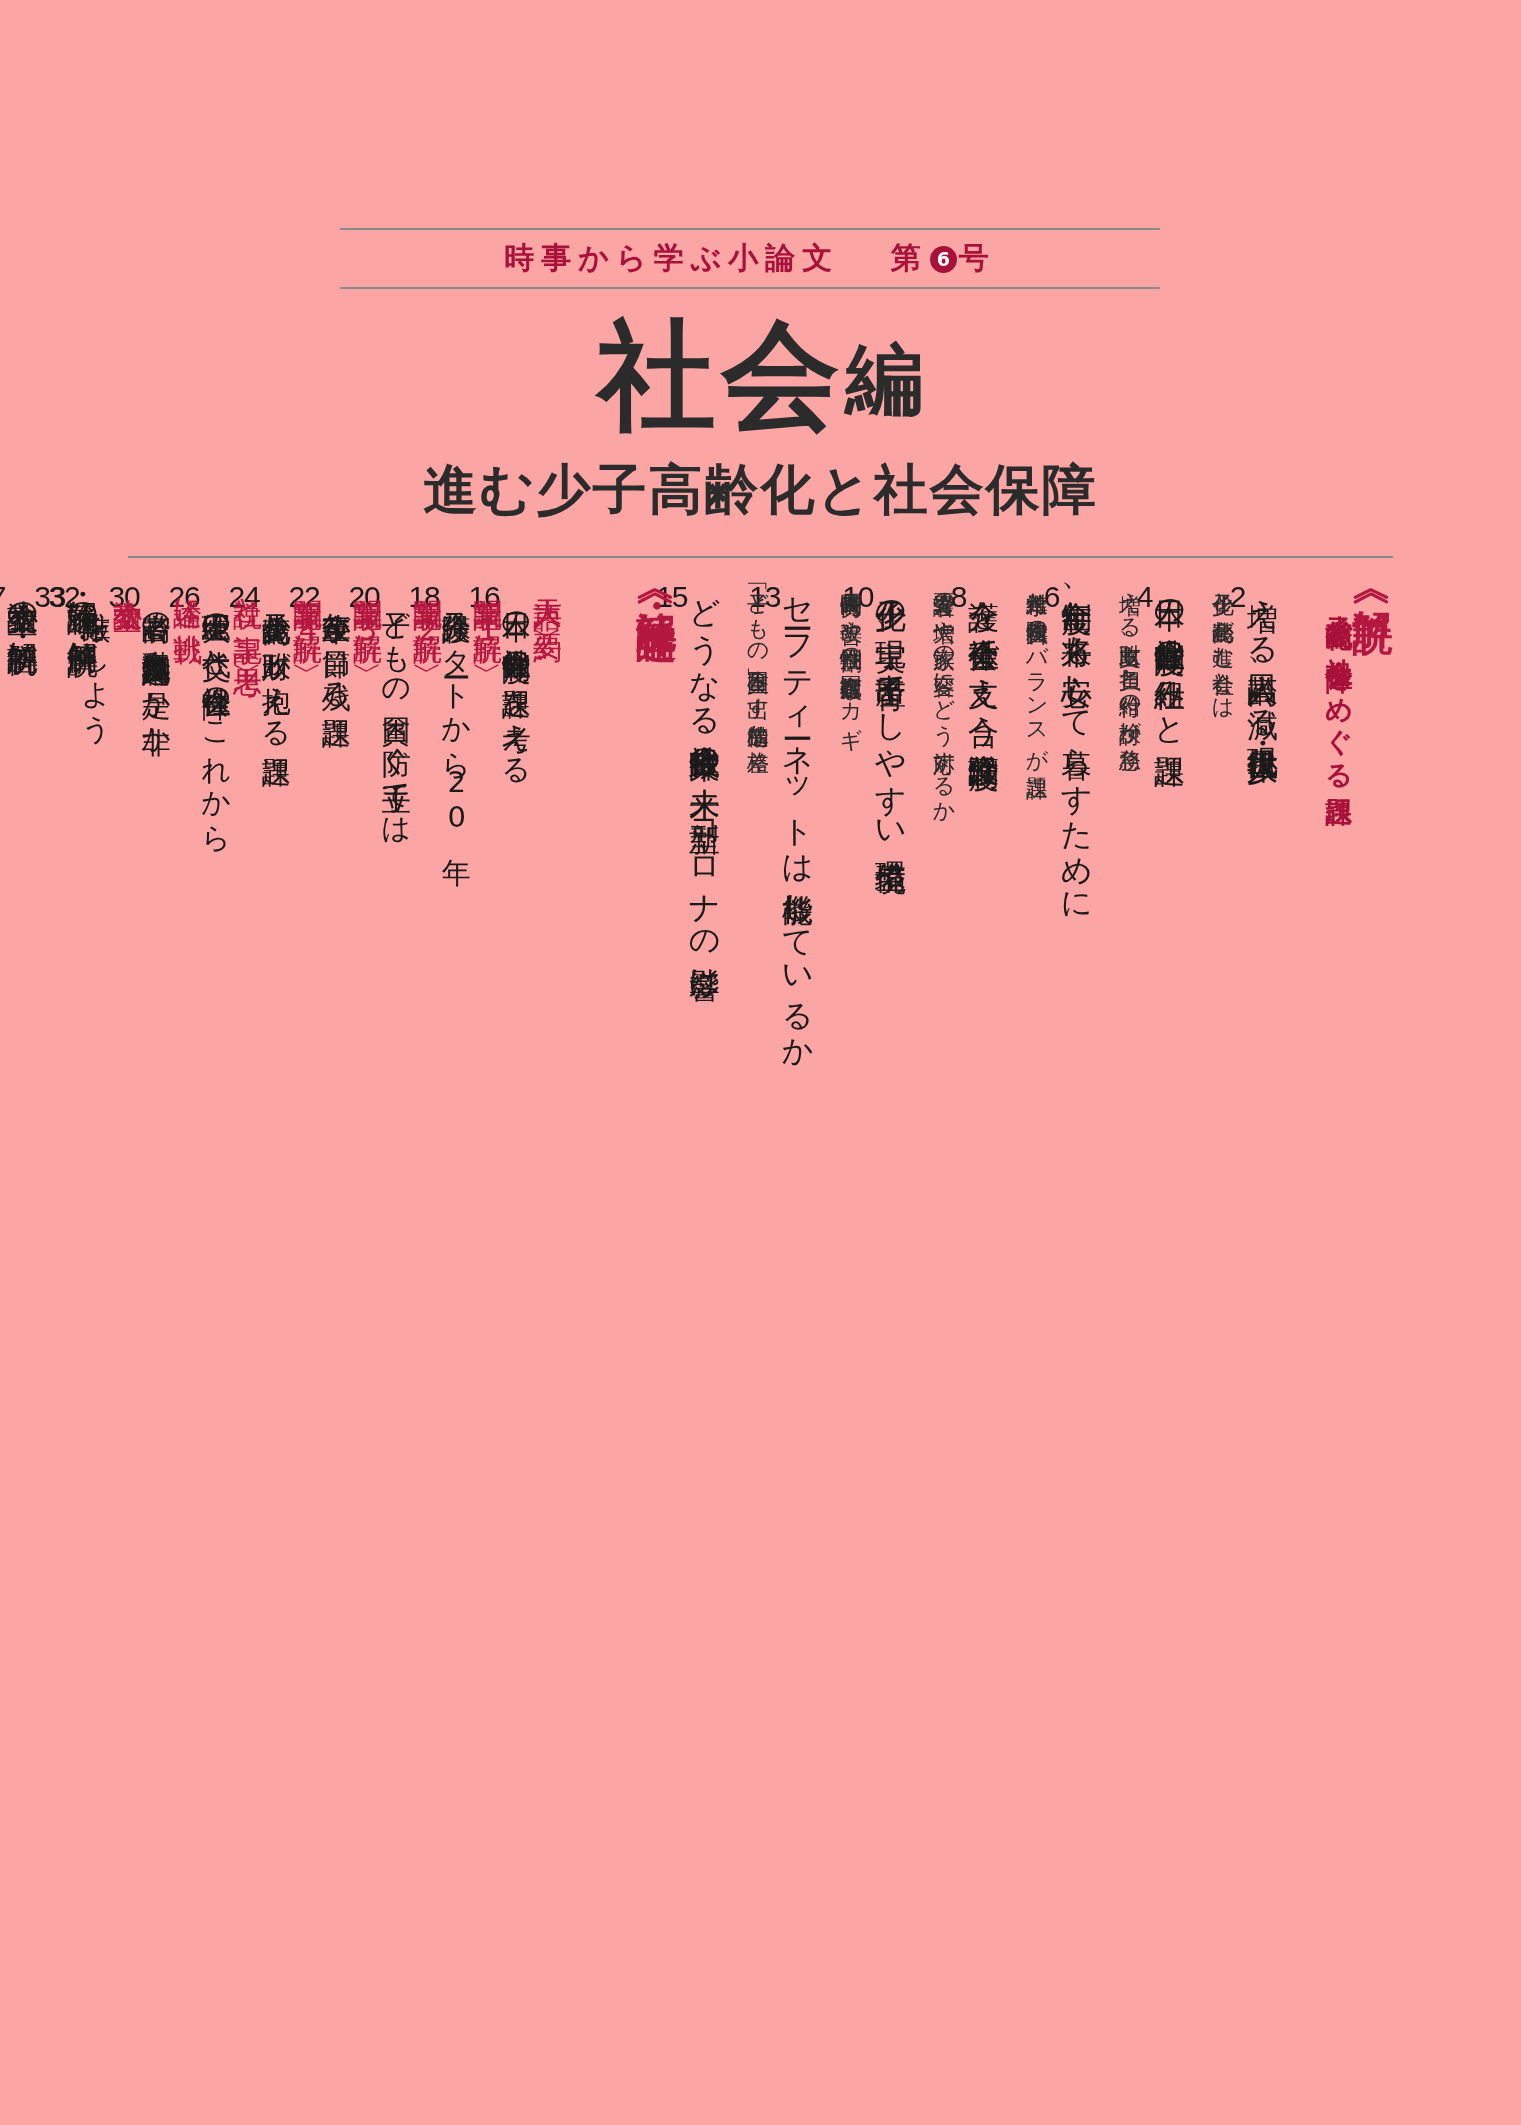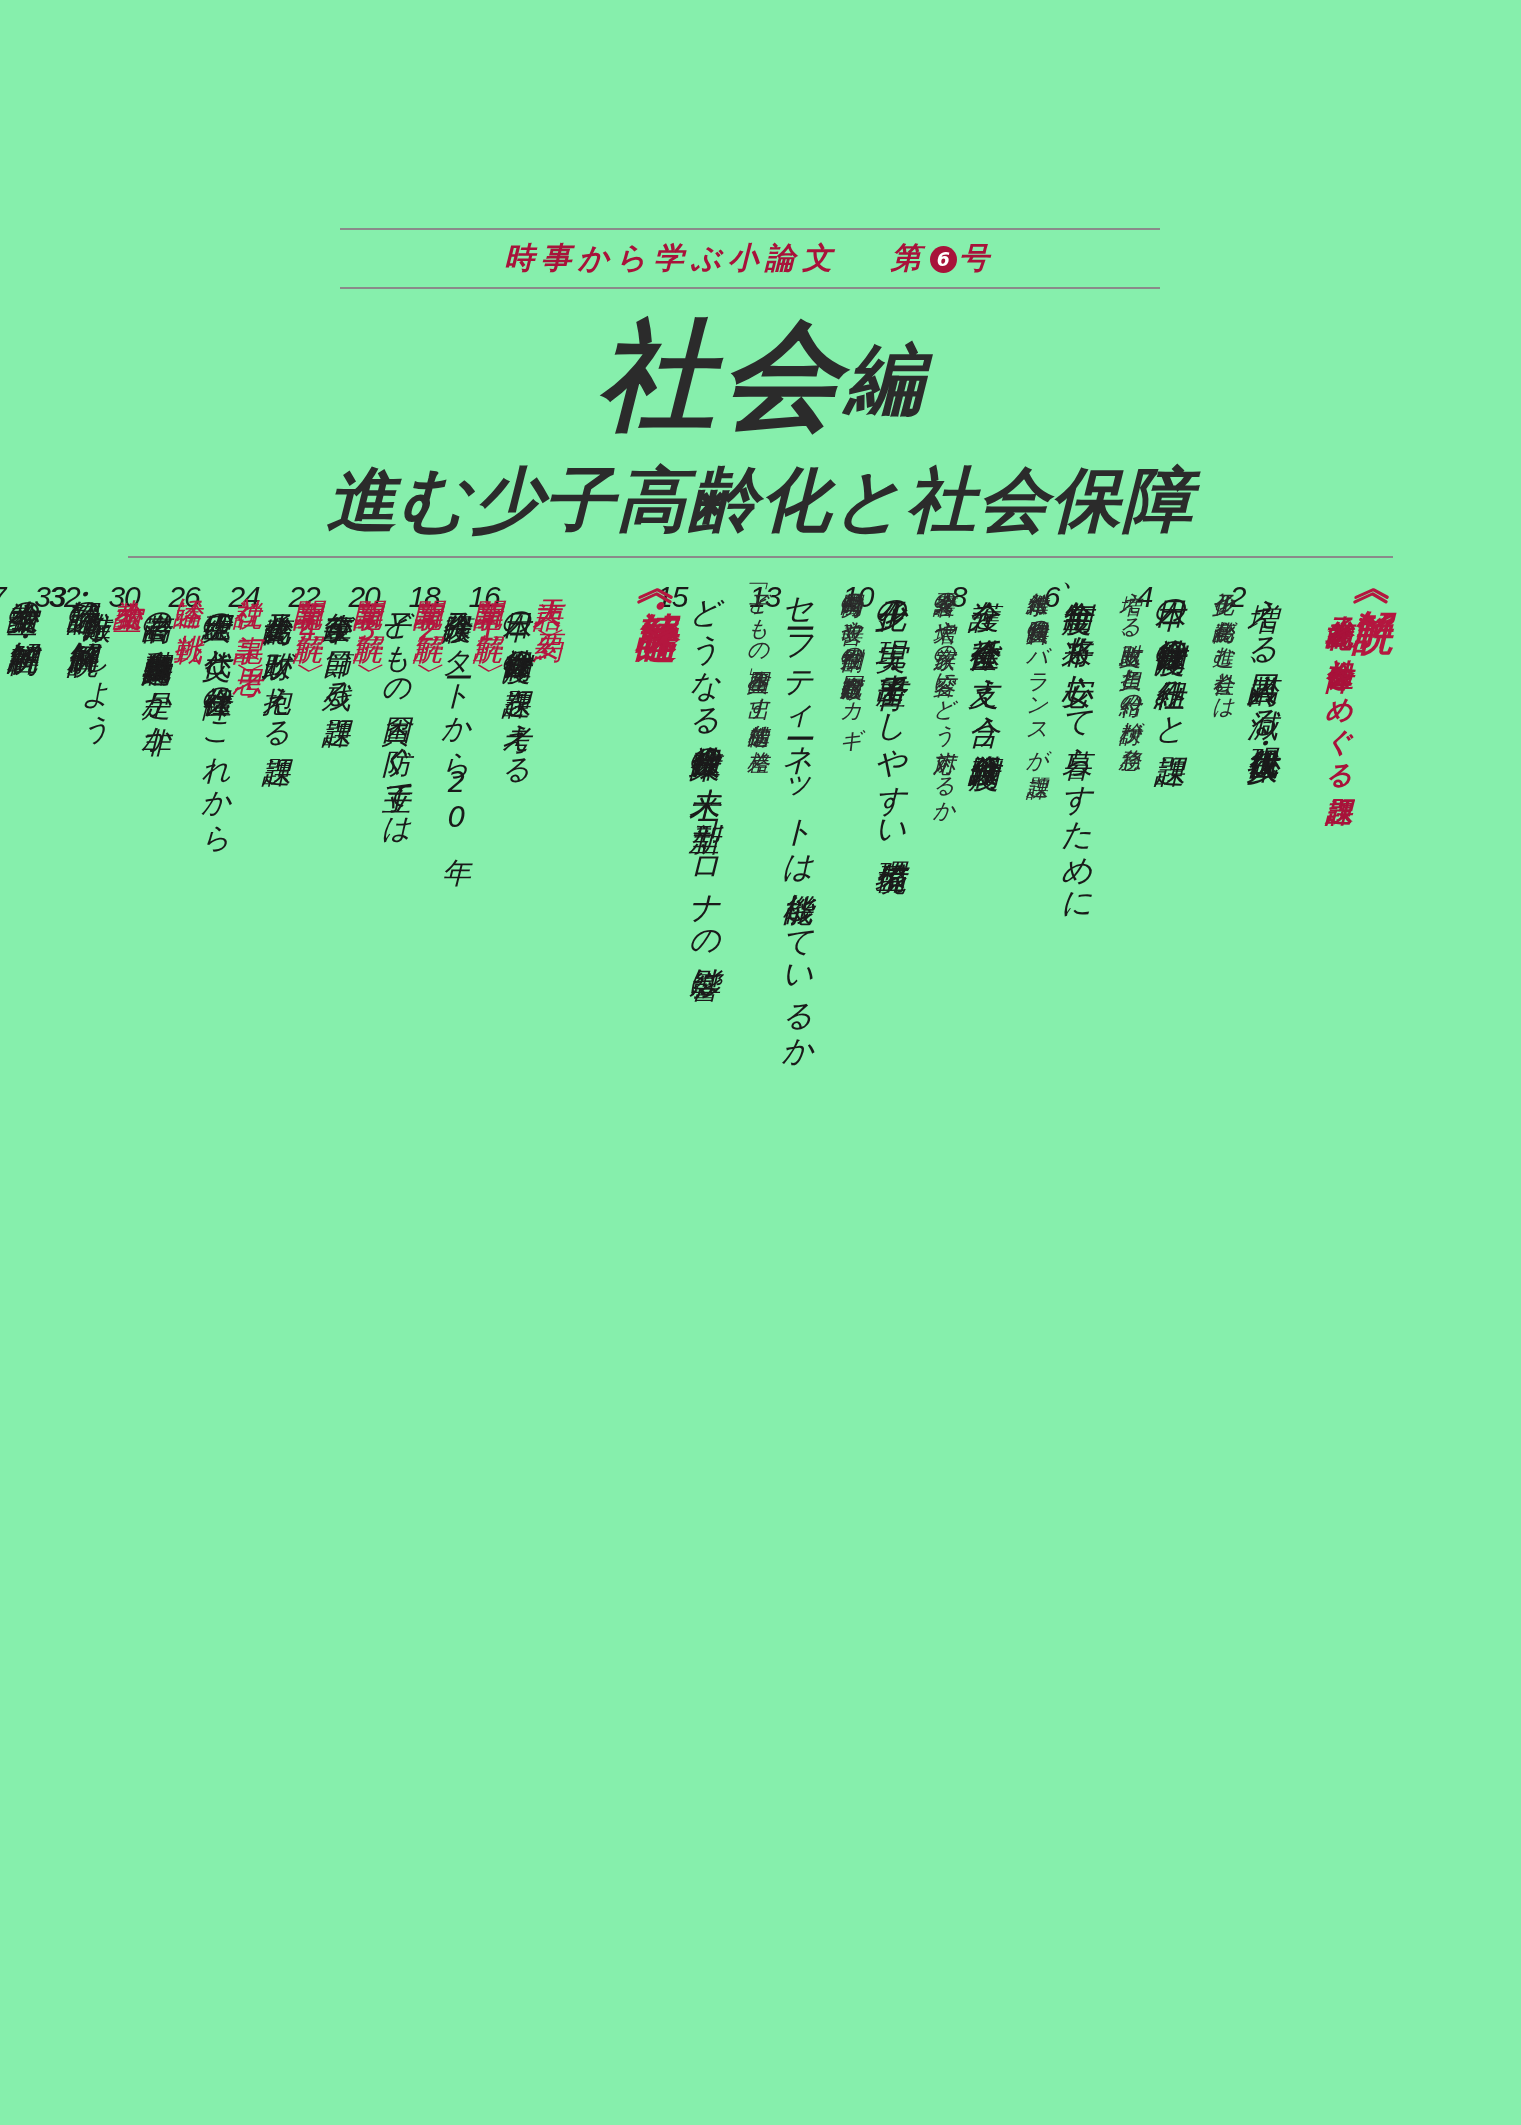--- a/index.html
+++ b/index.html
@@ -11,22 +11,21 @@
     width: 1521px;
     height: 2125px;
     position: relative;
     font-family: "Liberation Serif", "DejaVu Serif", serif;
     color: #1a1a1a;
     overflow: hidden;
   }
   .page {
     position: absolute;
     inset: 0;
-    background: #86efac;
-    font-style: italic;
+    background: #fca5a5;
   }
 
   
   .masthead {
     position: absolute;
     left: 340px;
     top: 228px;
     width: 820px;
     text-align: center;
   }
@@ -83,21 +82,21 @@
   }
   .big-title .small {
     font-size: 78px;
     vertical-align: 10px;
     letter-spacing: 0;
   }
   .subtitle {
     font-family: "DejaVu Sans", sans-serif;
     font-weight: bold;
     color: #2b2b2b;
-    font-size: 70px;
+    font-size: 54px;
     letter-spacing: 2px;
     margin-top: 16px;
     white-space: nowrap;
   }
 
   
   .toc {
     position: absolute;
     left: 128px;
     top: 556px;

